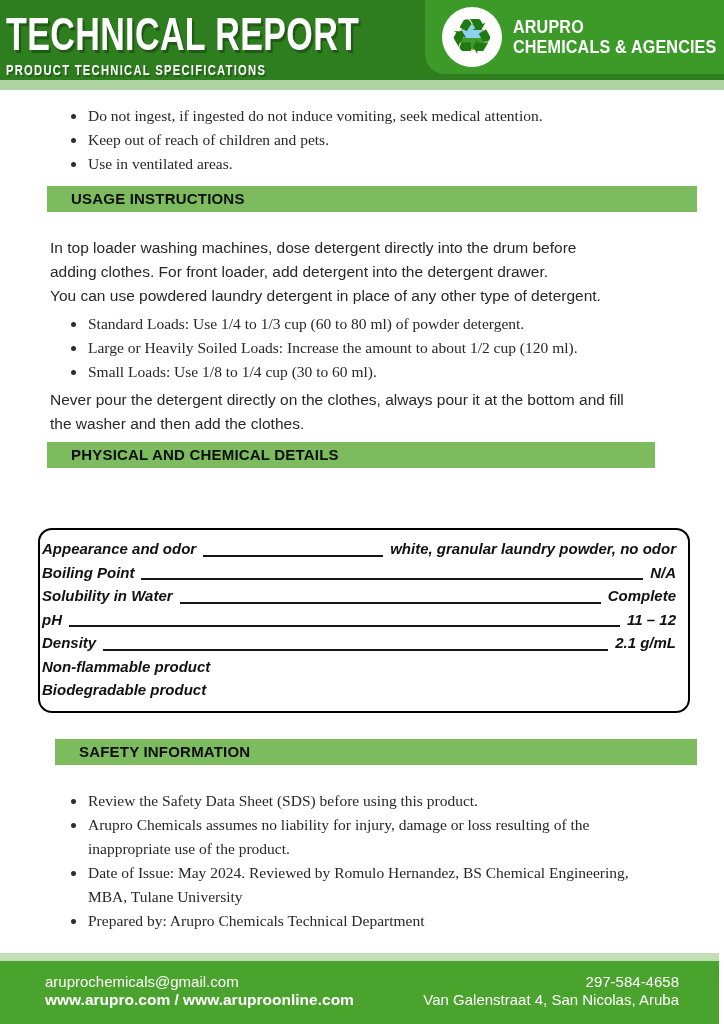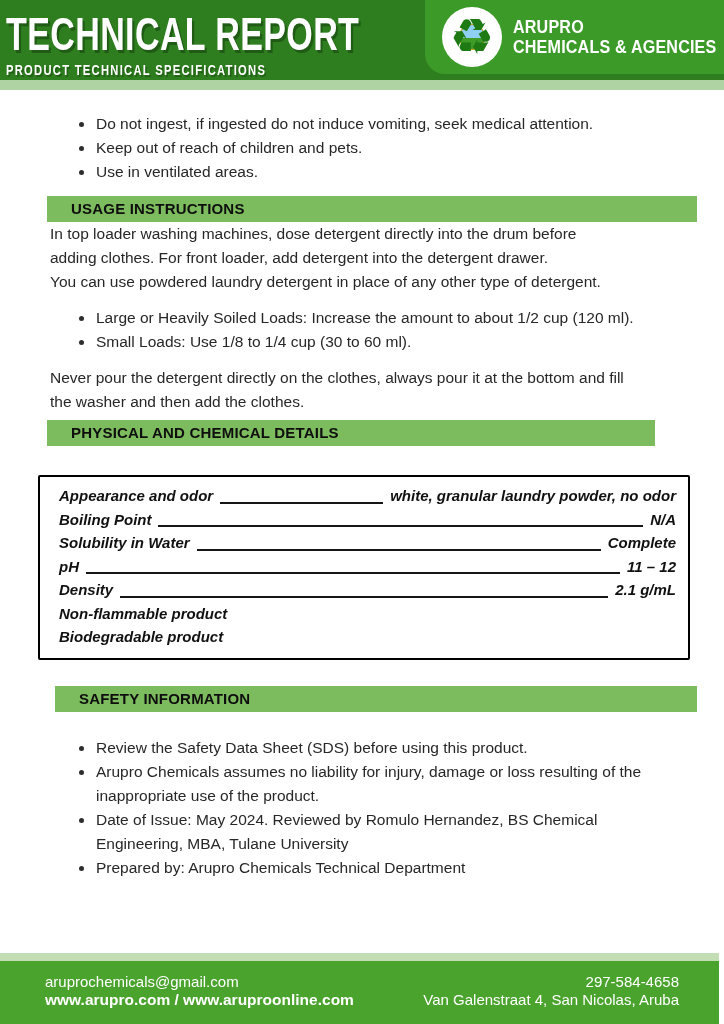--- a/index.html
+++ b/index.html
@@ -43,45 +43,45 @@
   .brand-name {
     color:#fff; font-weight:700; font-size:17.5px; line-height:1.15; white-space:nowrap;
     letter-spacing:.2px; transform:scaleX(.92); transform-origin:left center;
   }
 
   .band-light { height:10px; background:var(--band-light-green,#AFD3A2); }
 
   
   .content { padding:10px 24px 0 50px; font-size:15.5px; line-height:24px; }
 
-  ul.blist { list-style:none; margin:12px; padding:0 0 0 16px; }
+  ul.blist { list-style:none; margin:4px; padding:0 0 0 16px;font-family:Liberation Serif, serif; }
   ul.blist li { position:relative; padding-left:18px; }
   ul.blist li::before {
     content:""; position:absolute; left:1px; top:10px; width:5px; height:5px;
     border-radius:50%; background:#2d2d2d;
   }
 
   .section-bar {
     background:var(--section-bar-green,#7CBB5E); color:#0e0e0e;
     font-weight:700; font-size:15px; letter-spacing:.2px;
     height:26px; line-height:26px; padding-left:24px; box-sizing:border-box;
   }
   .bar-usage    { margin:10px 0 0 -3px; width:650px; }
   .bar-physical { margin:6px  0 0 -3px; width:608px; }
   .bar-safety   { margin:26px 0 0  5px; width:642px; }
 
   .para { margin:0; }
-  .usage-paras { width:575px; }
+  .usage-paras { margin-top:24px; width:575px; }
   .closing { width:592px; }
 
   
   .spec-box {
-    margin:29px 0 0 -12px; width:652px; box-sizing:border-box;
-    border:2px solid #000; border-radius:2px; background:#fff;
-    padding:7px 12px 9px 19px;
+    margin:60px 0 0 -12px; width:652px; box-sizing:border-box;
+    border:2px solid #000; border-radius:14px; background:#fff;
+    padding:7px 12px 9px 2px;
   }
   .spec-row {
     display:flex; align-items:baseline;
     font-style:italic; font-weight:700; font-size:15px; line-height:23.5px;
     color:#111;
   }
   .spec-leader {
     flex:1 1 auto; border-bottom:2px solid #161616;
     margin:0 7px; align-self:flex-end; margin-bottom:4px;
   }
@@ -138,20 +138,21 @@
     </ul>
 
     <div class="section-bar bar-usage">USAGE INSTRUCTIONS</div>
 
     <div class="usage-paras">
       <p class="para">In top loader washing machines, dose detergent directly into the drum before adding clothes. For front loader, add detergent into the detergent drawer.</p>
       <p class="para">You can use powdered laundry detergent in place of any other type of detergent.</p>
     </div>
 
     <ul class="blist">
+      <li>Standard Loads: Use 1/4 to 1/3 cup (60 to 80 ml) of powder detergent.</li>
       <li>Large or Heavily Soiled Loads: Increase the amount to about 1/2 cup (120 ml).</li>
       <li>Small Loads: Use 1/8 to 1/4 cup (30 to 60 ml).</li>
     </ul>
 
     <p class="para closing">Never pour the detergent directly on the clothes, always pour it at the bottom and fill the washer and then add the clothes.</p>
 
     <div class="section-bar bar-physical">PHYSICAL AND CHEMICAL DETAILS</div>
 
     <div class="spec-box">
       <div class="spec-row">

